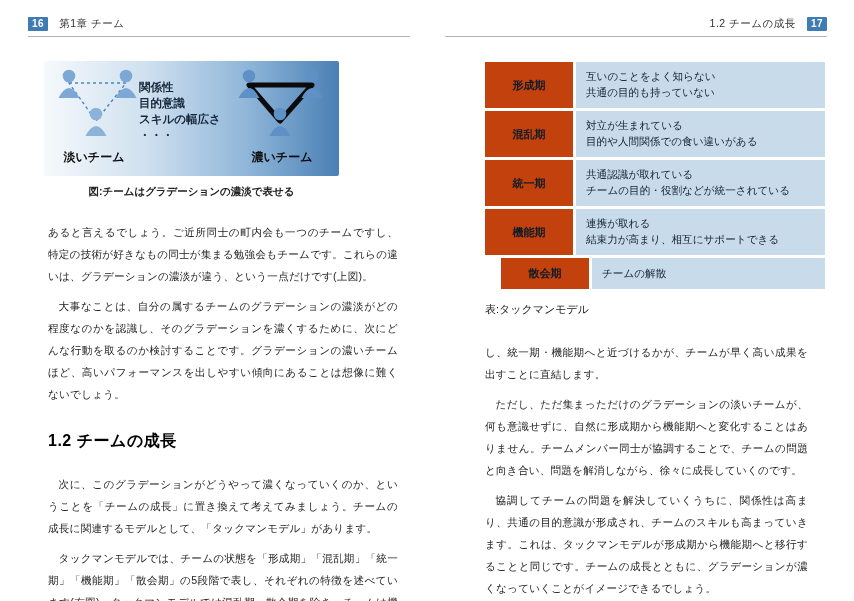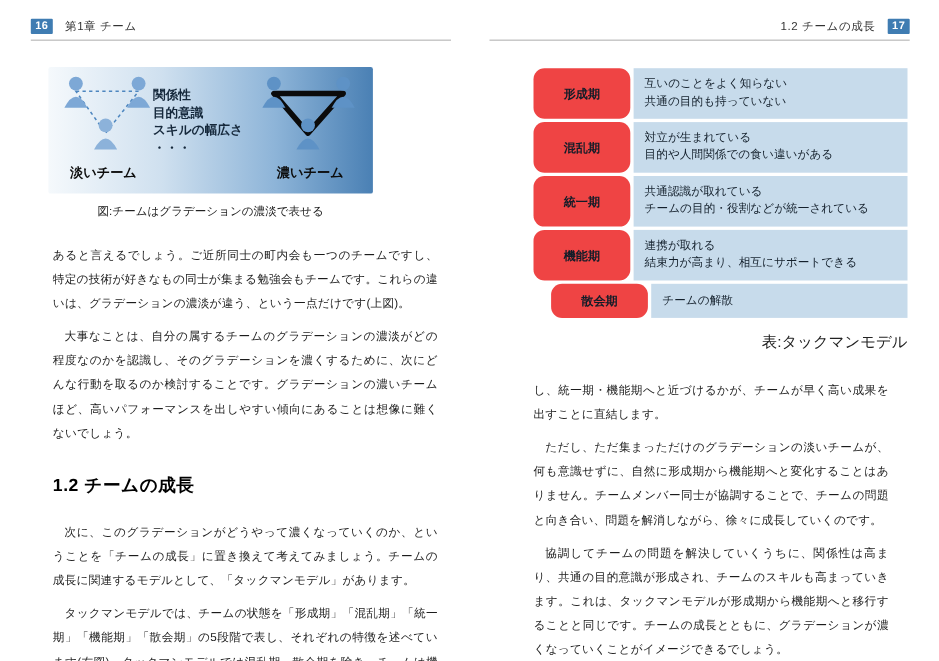--- a/index.html
+++ b/index.html
@@ -36,52 +36,52 @@
     font-size:11.5px;font-weight:bold;color:#16293c;line-height:16px;
     white-space:pre-line;
   }
   .team-label{
     position:absolute;top:88px;width:96px;text-align:center;
     font-size:12px;font-weight:bold;color:#0d0d0d;
   }
   .team-label.light{left:2px;}
   .team-label.dark{left:190px;}
   .fig-caption{
-    margin-top:9px;text-align:center;font-size:10.5px;color:#222;
+    margin-top:9px;text-align:center;font-size:10.5px;color:#222;font-weight:bold;
   }
 
   
   .bodytext{margin:22px 12px 0 20px;}
   .bodytext p{
     margin:0 0 8px 0;font-size:10.6px;line-height:22px;
     text-align:justify;letter-spacing:.2px;color:#1c1c1c;
   }
   .bodytext p.indent{text-indent:1em;}
   h2.section-heading{
     margin:26px 0 21px 0;font-size:16px;font-weight:bold;color:#000;
     letter-spacing:.5px;
   }
 
   
   .tuckman{margin:25px 2px 0 40px;width:340px;}
   .t-row{display:flex;gap:3px;margin-bottom:3px;}
   .t-period{
-    flex:0 0 88px;background:#ef4444;display:flex;align-items:center;
-    justify-content:center;font-size:11px;font-weight:bold;color:#111c28;border-radius:10px;
+    flex:0 0 88px;background:#c2410c;display:flex;align-items:center;
+    justify-content:center;font-size:11px;font-weight:bold;color:#111c28;
   }
   .t-desc{
     flex:1;background:#c7dbeb;display:flex;align-items:center;
     padding:7px 10px;font-size:10.6px;line-height:16px;color:#14202c;font-family:Liberation Mono, monospace;
   }
   .t-desc span{white-space:pre-line;}
   .t-row.tall{min-height:45px;}
   .t-row.short{min-height:31px;padding-left:16px;}
   .tbl-caption{
-    width:340px;margin:13px 0 0 40px;text-align:right;
-    font-size:14px;color:#222;
+    width:340px;margin:13px 0 0 40px;text-align:left;
+    font-size:11px;color:#222;
   }
   .bodytext.rightcol{margin:24px 19px 0 40px;}
 </style>
 </head>
 <body>
 
 <div class="page page-left">
 
   <div class="running-head">
     <span class="pagenum">16</span>

